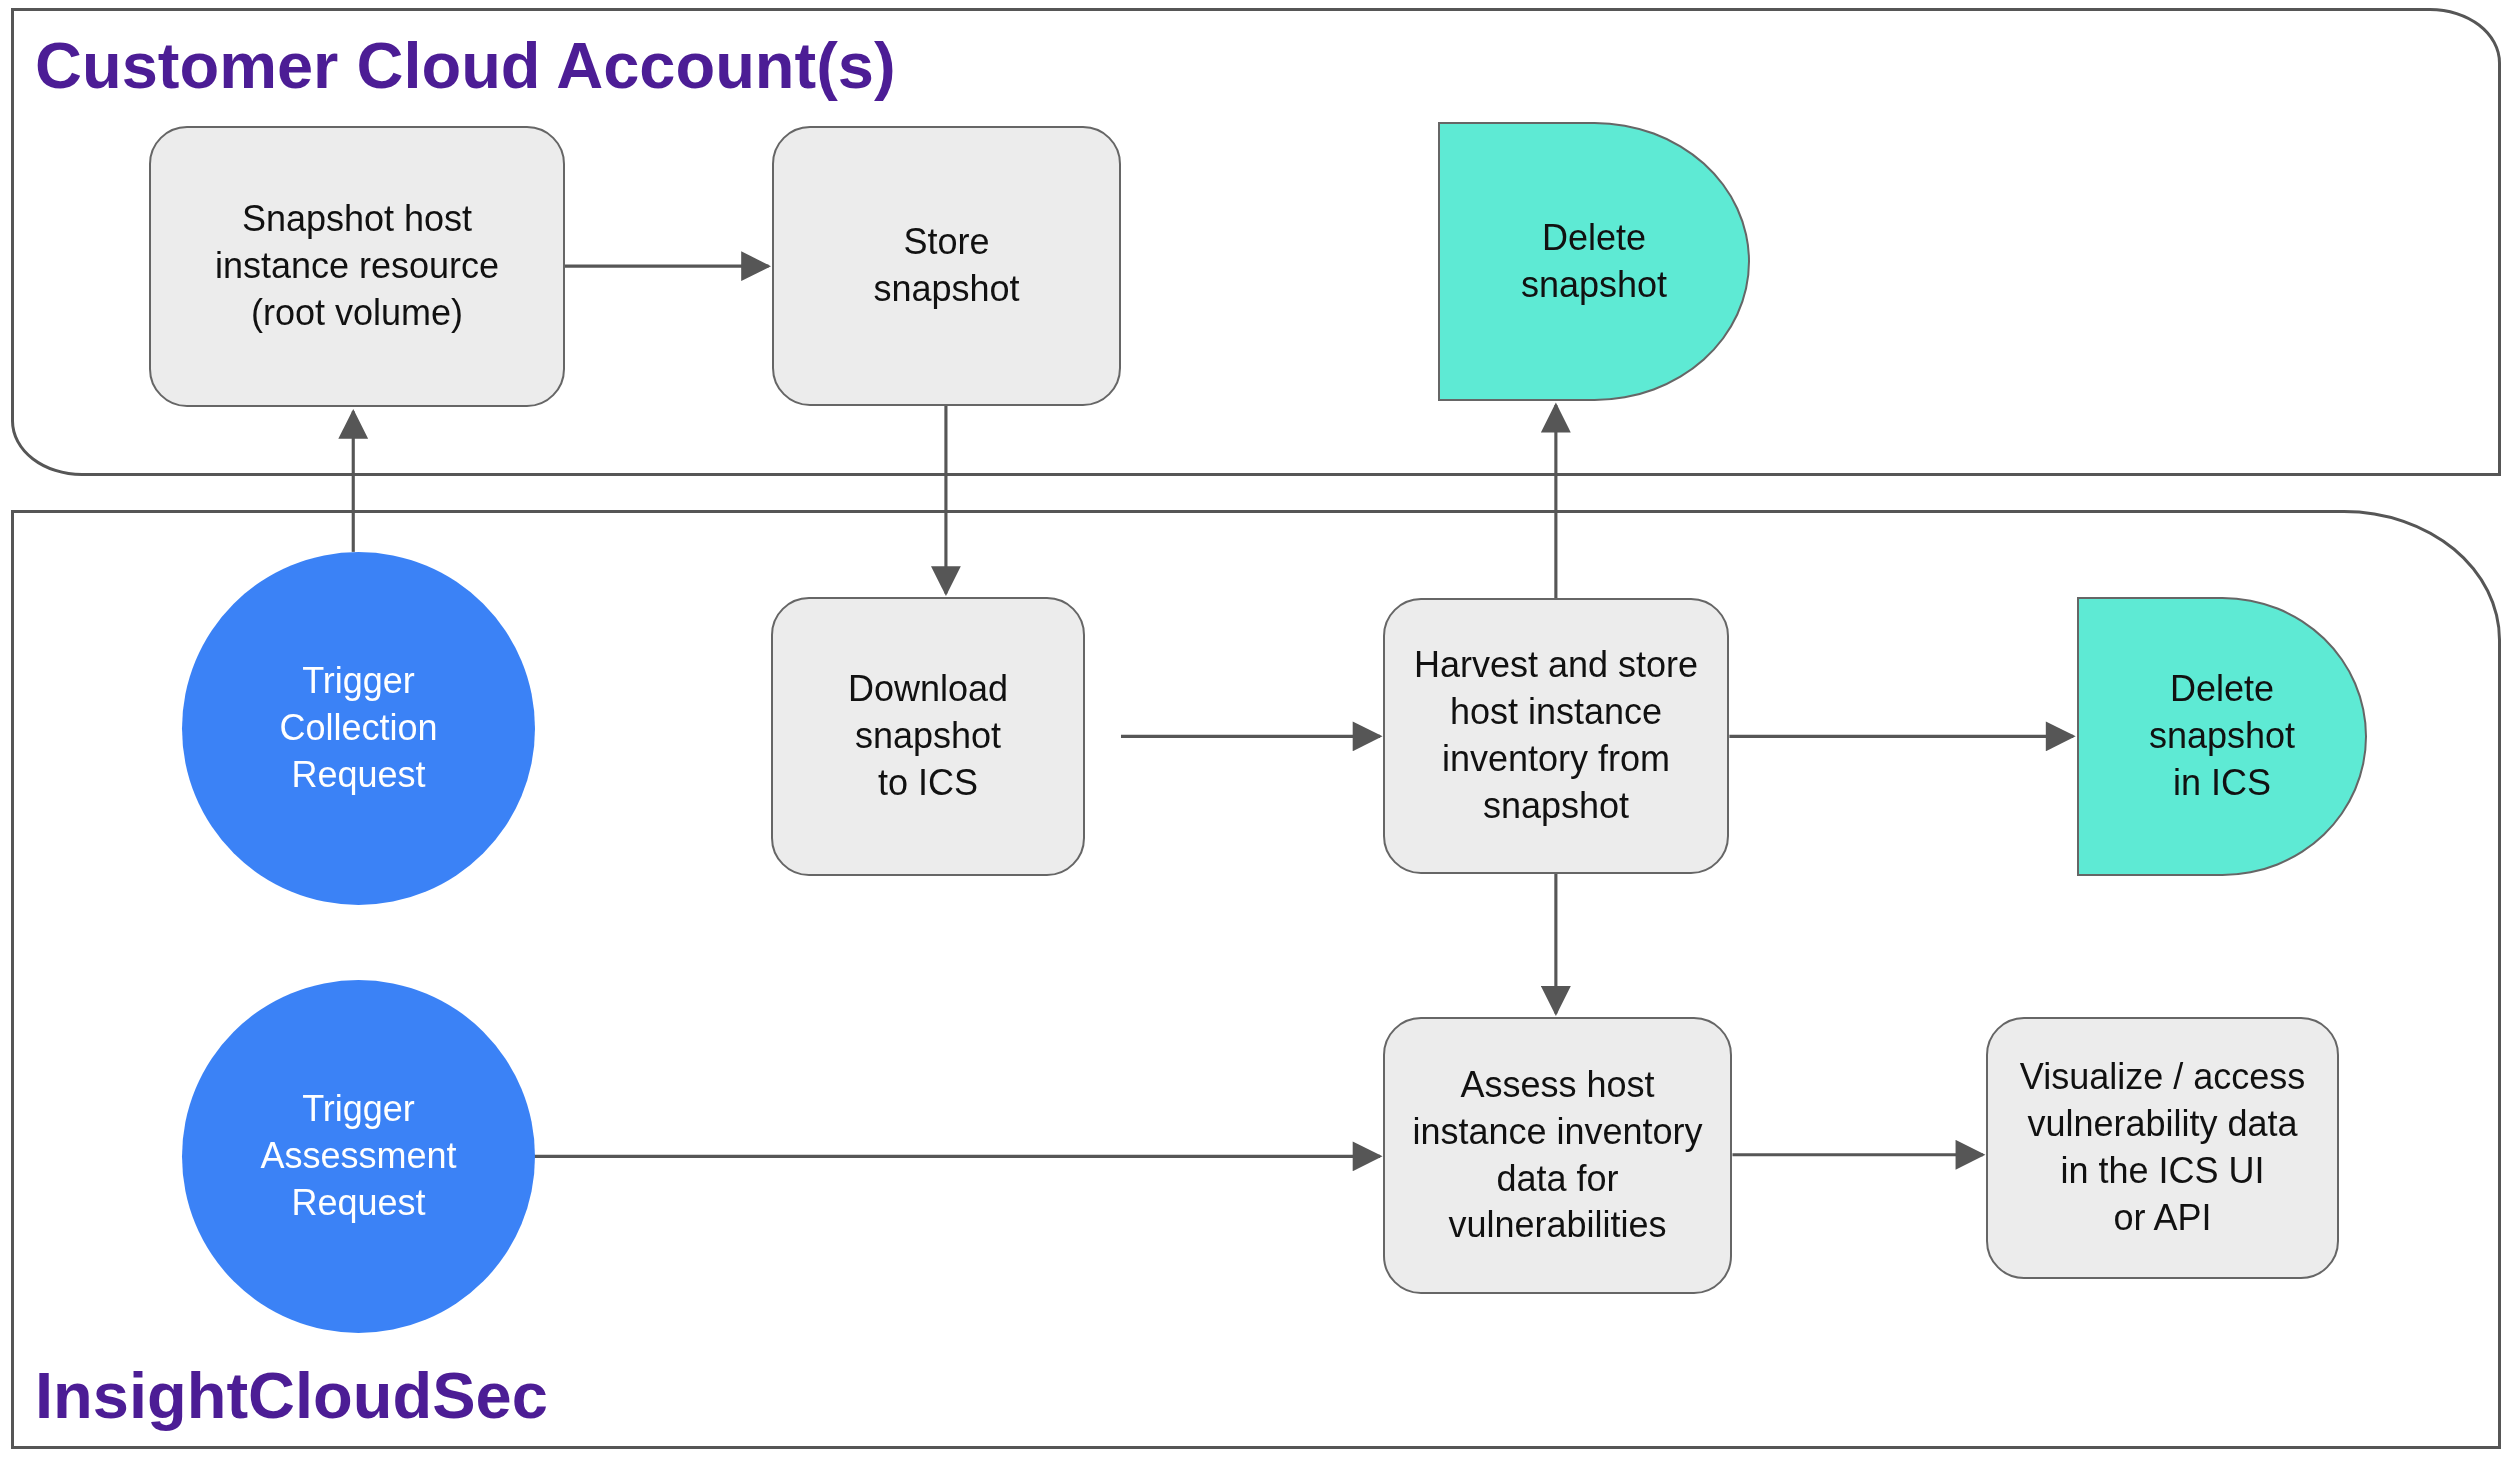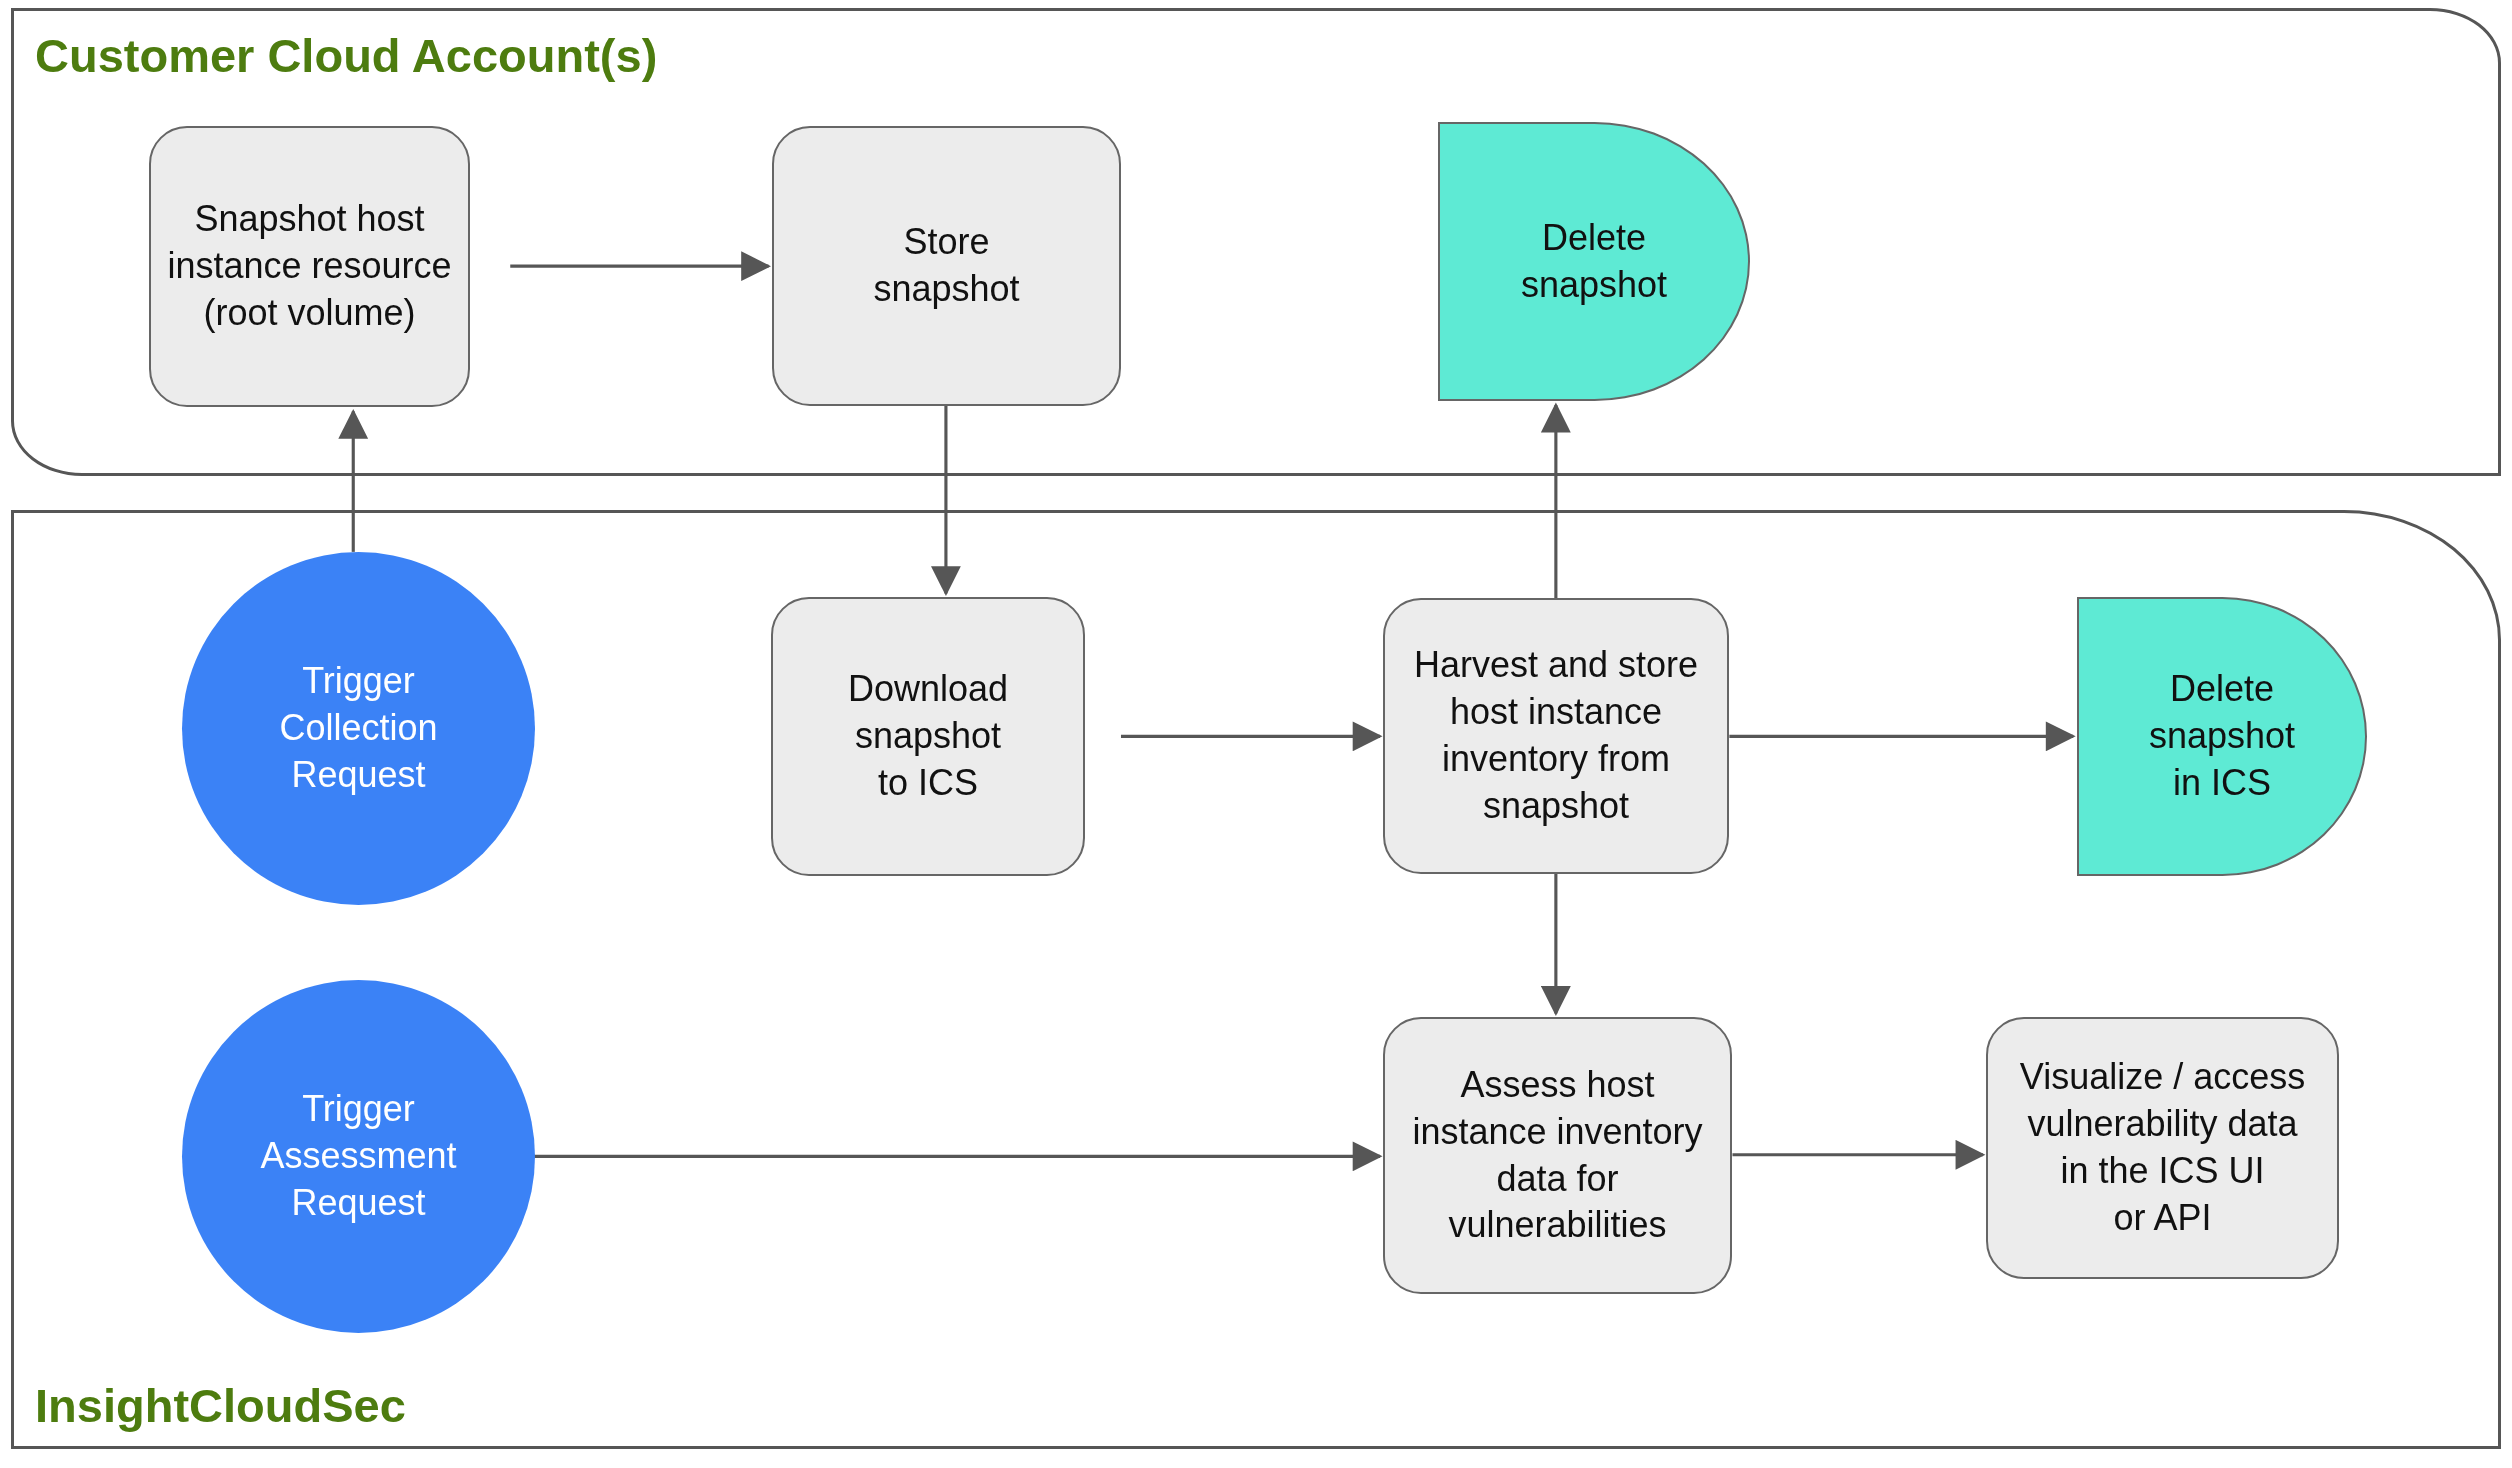--- a/index.html
+++ b/index.html
@@ -20,23 +20,23 @@
     left:11px;top:7.9px;width:2490px;height:468px;
     border-radius:0 71px/0 55px;
     border-top-right-radius:71px 55px;
   }
   .container.bottom{
     left:11px;top:510px;width:2490px;height:939px;
     border-top-right-radius:157px 130px;
   }
   .container-title{
     position:absolute;
-    font-size:47px;
+    font-size:65px;
     font-weight:bold;
-    color:#4d7c0f;
+    color:#4c1d95;
     white-space:nowrap;
     letter-spacing:0px;
   }
   .title-top{left:35px;top:28px;}
   .title-bottom{left:35px;bottom:35px;}
   .node{
     position:absolute;
     box-sizing:border-box;
     display:flex;
     align-items:center;
@@ -95,21 +95,21 @@
       <line x1="1205" y1="517" x2="1205" y2="756" marker-end="url(#arrow)"></line>
       <line x1="1428" y1="938" x2="1758" y2="938" marker-end="url(#arrow)"></line>
       <line x1="1982" y1="762" x2="1982" y2="516" marker-end="url(#arrow)"></line>
       <line x1="2203" y1="938" x2="2641" y2="938" marker-end="url(#arrow)"></line>
       <line x1="1982" y1="1113" x2="1982" y2="1291" marker-end="url(#arrow)"></line>
       <line x1="678" y1="1473" x2="1758" y2="1473" marker-end="url(#arrow)"></line>
       <line x1="2207" y1="1471" x2="2526" y2="1471" marker-end="url(#arrow)"></line>
     </g>
   </svg>
 
-  <div class="node process" style="left:149px;top:126px;width:321px;height:281px;">
+  <div class="node process" style="left:149px;top:126px;width:416px;height:281px;">
     <div class="node-label">Snapshot host
 instance resource
 (root volume)</div>
   </div>
 
   <div class="node process" style="left:772px;top:126px;width:349px;height:280px;">
     <div class="node-label">Store
 snapshot</div>
   </div>
 

